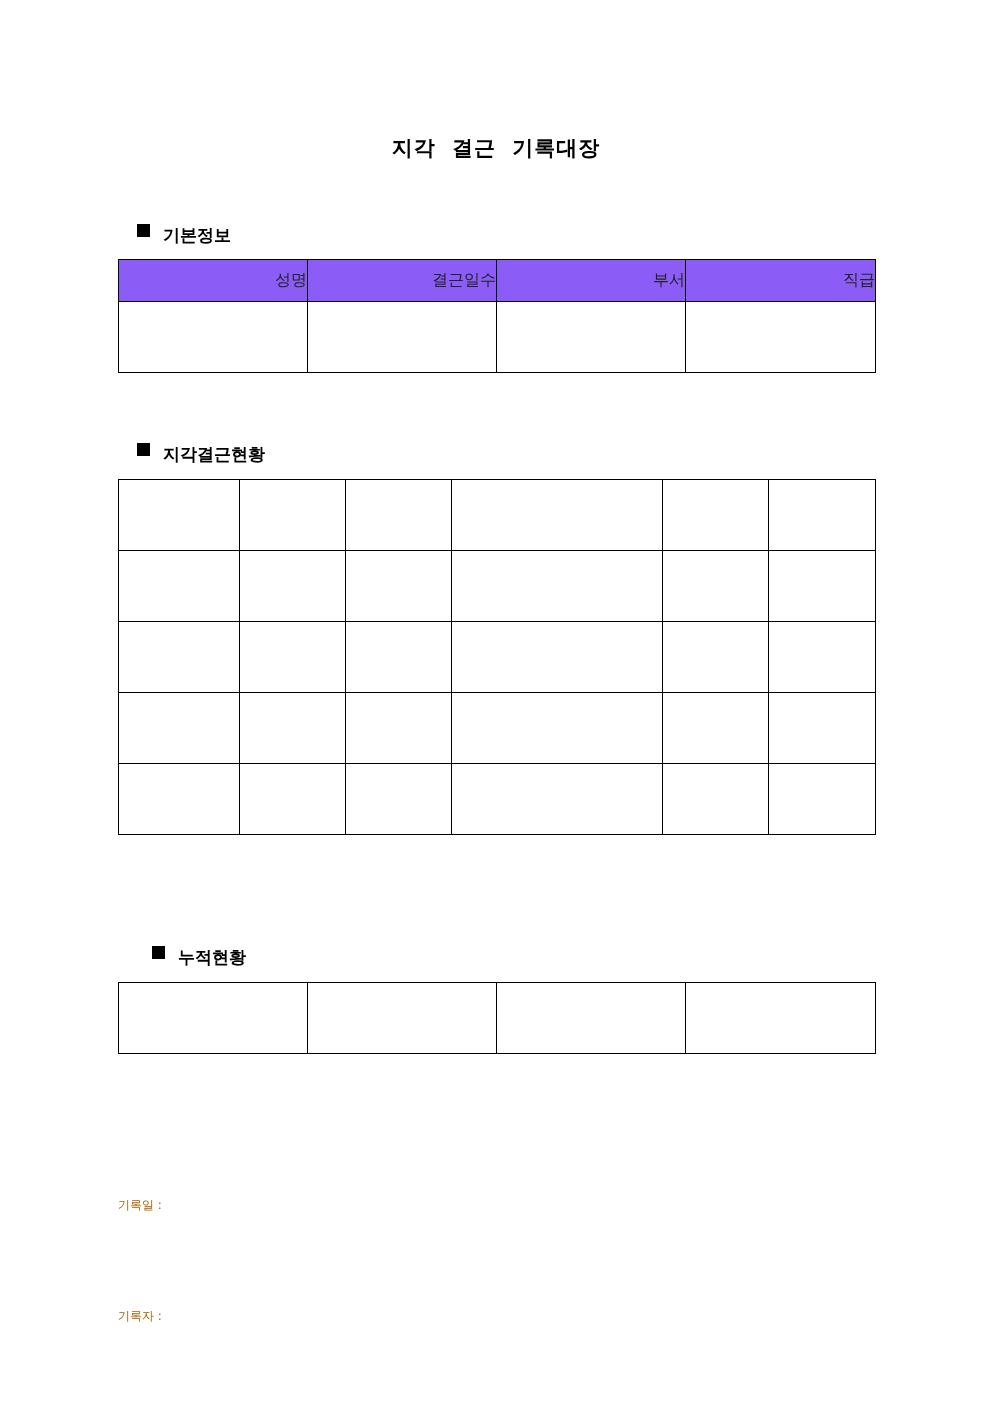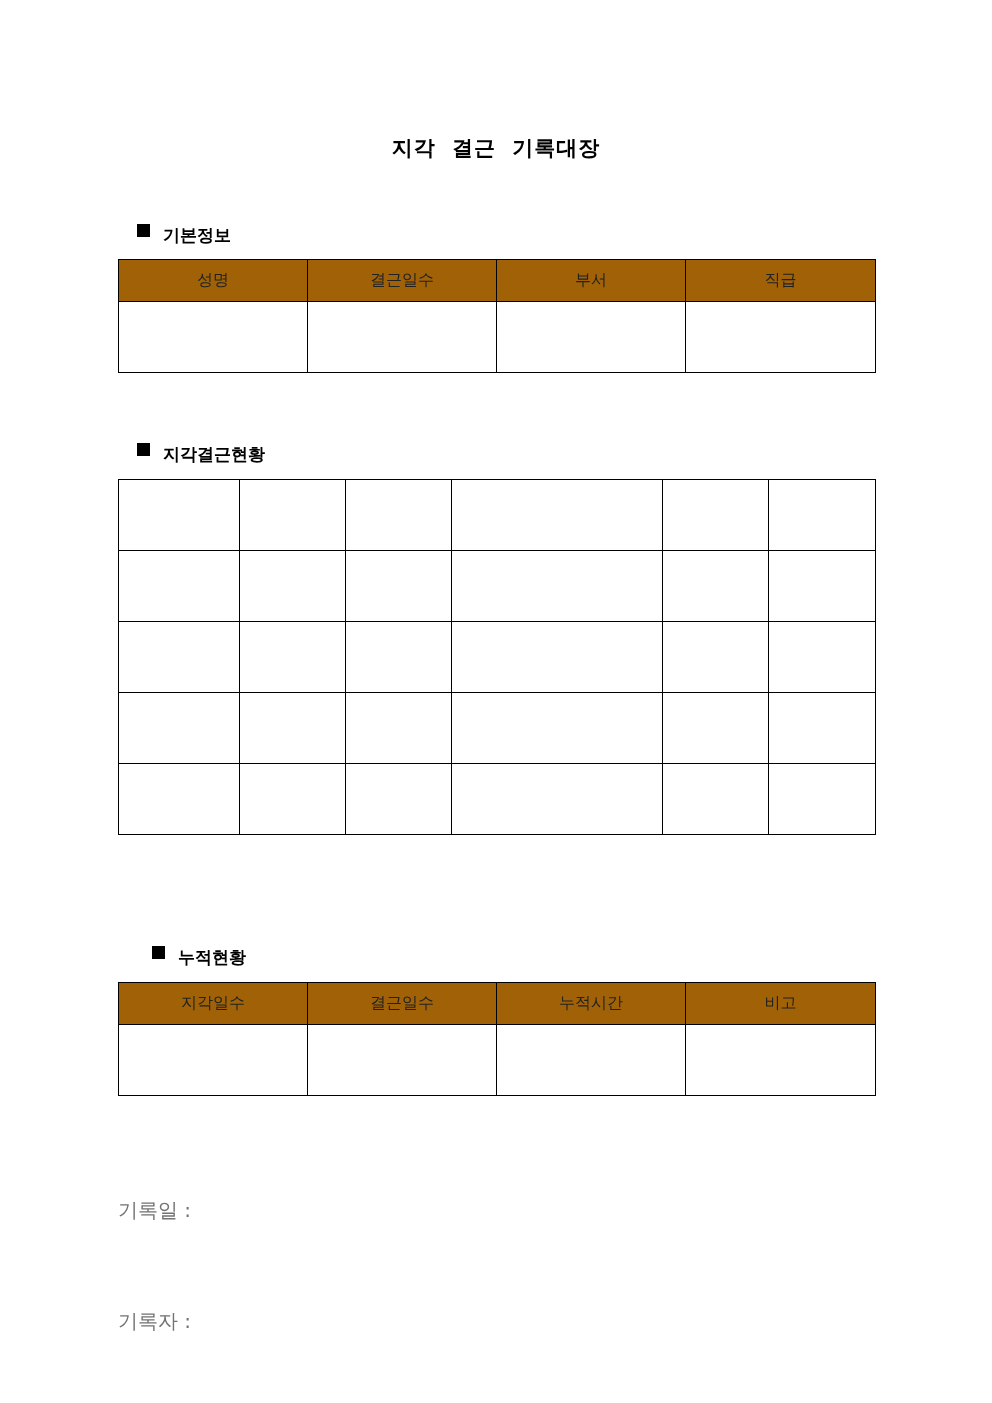--- a/index.html
+++ b/index.html
@@ -2,23 +2,23 @@
 <html><head>
   <meta charset="utf-8">
   <style>
     html, body { margin: 0; padding: 0; background: #ffffff; }
     body { width: 992px; height: 1403px; position: relative; font-family: "DejaVu Sans", "Liberation Sans", sans-serif; color: #000; }
     .title { position: absolute; top: 134px; left: 0; width: 992px; text-align: center; font-size: 21px; font-weight: bold; letter-spacing: 1px; word-spacing: 8px; }
     .section-head { position: absolute; left: 118px; font-size: 17px; font-weight: bold; display: flex; align-items: flex-start; margin-left: 19px; }
     .section-head .sq { display: inline-block; width: 13px; height: 13px; background: #000; margin-right: 13px; }
     table.grid { position: absolute; left: 118px; width: 757px; border-collapse: collapse; table-layout: fixed; }
     table.grid th, table.grid td { border: 1px solid #000; padding: 0; }
-    table.grid th { background: #a16207; font-weight: normal; font-size: 16px; height: 41px; text-align: center; color: #222; }
+    table.grid th { background: #8b5cf6; font-weight: normal; font-size: 16px; height: 41px; text-align: right; color: #222; }
     table.grid td { height: 70px; background: #fff; }
-    .footer-line { position: absolute; left: 118px; font-size: 20px; color: #737373; }
+    .footer-line { position: absolute; left: 118px; font-size: 12px; color: #a16207; }
   </style>
 </head>
 <body>
 
 <div class="title">지각 결근 기록대장</div>
 
 <div class="section-head" style="top:224px;">
   <span class="sq"></span>
   <span>기본정보</span>
 </div>
@@ -107,26 +107,20 @@
   <span>누적현황</span>
 </div>
 <table class="grid" style="top:982px;">
   <colgroup>
       <col style="width:189px">
       <col style="width:189px">
       <col style="width:189px">
       <col style="width:190px">
     </colgroup>
   <tbody>
-      <tr>
-    <th>지각일수</th>
-    <th>결근일수</th>
-    <th>누적시간</th>
-    <th>비고</th>
-  </tr>
   <tr>
     <td></td>
     <td></td>
     <td></td>
     <td></td>
   </tr>
 </tbody>
   </table>
 
 <div class="footer-line" style="top:1197px;">

